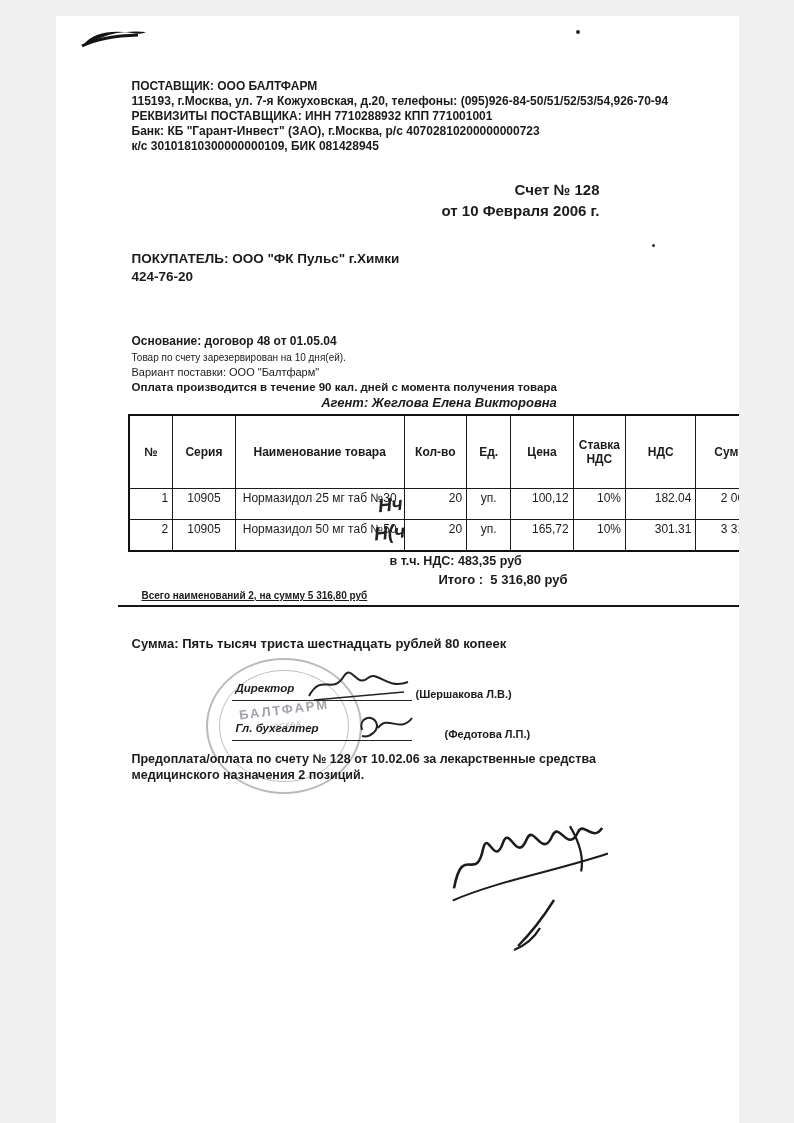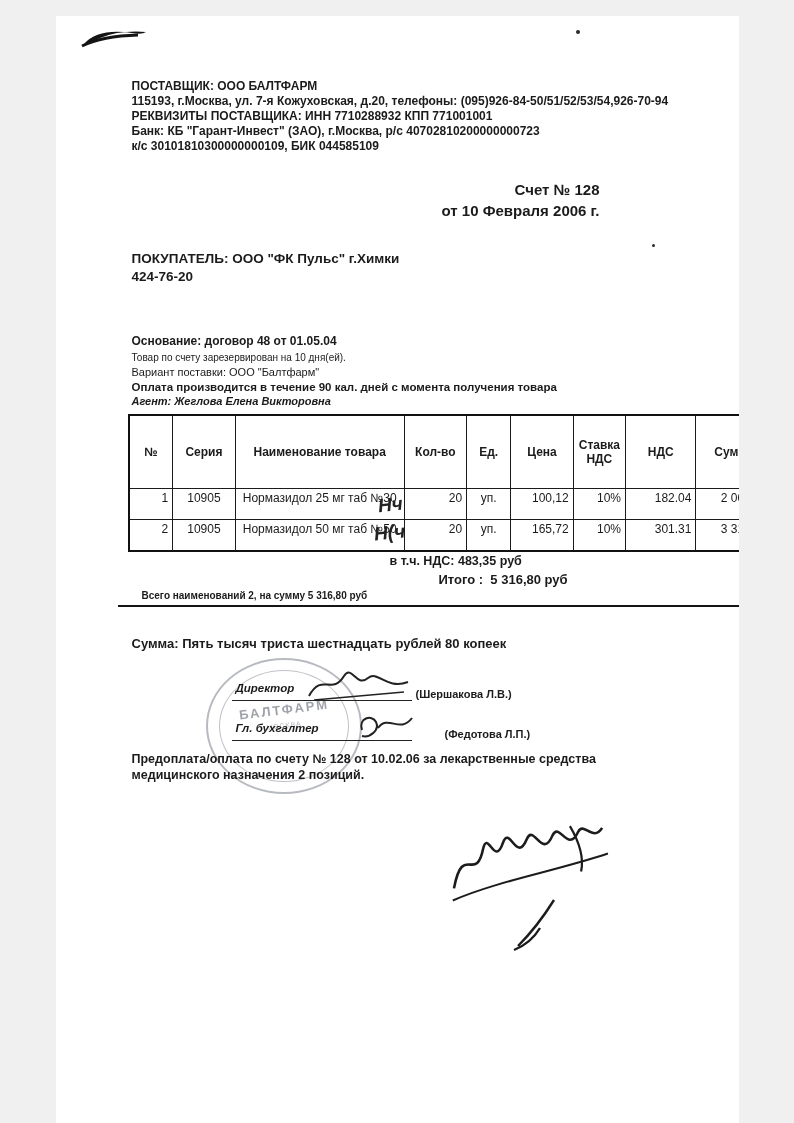--- a/index.html
+++ b/index.html
@@ -13,42 +13,42 @@
     overflow:hidden;
   }
   .abs{position:absolute;}
   .sup-line{font-size:12px;font-weight:bold;line-height:15px;white-space:nowrap;}
   .invoice-no{font-size:15px;font-weight:bold;text-align:right;line-height:21px;}
   .buyer-line{font-size:13.5px;font-weight:bold;line-height:18px;white-space:nowrap;}
   .terms-basis{font-size:12px;font-weight:bold;}
   .terms-small{font-size:10px;}
   .terms-normal{font-size:11px;}
   .terms-pay{font-size:11.5px;font-weight:bold;}
-  .terms-agent{font-size:11px;font-weight:bold;font-style:italic;}
+  .terms-agent{font-size:13px;font-weight:bold;font-style:italic;text-align:right;}
   table.items{
     border-collapse:collapse;
     table-layout:fixed;
     font-size:12px;
   }
   table.items th, table.items td{
     border:1px solid #1b1b1b;
     padding:2px 4px;
     overflow:hidden;
   }
   table.items th{
     font-weight:bold;text-align:center;vertical-align:middle;height:68px;
   }
   table.items td{height:26px;vertical-align:top;}
   table.items{border:2px solid #111;}
   .ta-r{text-align:right;}
   .ta-c{text-align:center;}
   .ta-l{text-align:center;}
   .vat-line{font-size:12.5px;font-weight:bold;}
   .total-line{font-size:13px;font-weight:bold;}
-  .summary-line{font-size:10px;font-weight:bold;padding-left:20px;}
+  .summary-line{font-size:10px;font-weight:bold;text-decoration:underline;padding-left:20px;}
   .rule{height:2px;background:#151515;}
   .amount-words{font-size:13px;font-weight:bold;}
   .sig-label{font-size:11.5px;font-weight:bold;font-style:italic;}
   .sig-name{font-size:11px;font-weight:bold;}
   .sig-underline{border-bottom:1.2px solid #222;}
   .footer-line{font-size:12.5px;font-weight:bold;line-height:16px;}
   .stamp{
     border:2px solid rgba(96,102,116,0.45);
     border-radius:50%;
   }
@@ -87,21 +87,21 @@
   </svg>
   <div class="abs speck" style="left:520px;top:14px;width:4px;height:4px;"></div>
   <div class="abs speck" style="left:755px;top:36px;width:4px;height:4px;"></div>
   <div class="abs speck" style="left:596px;top:228px;width:3px;height:3px;"></div>
 
   <div class="abs" style="left:76px;top:63px;">
     <div class="sup-line">ПОСТАВЩИК:  ООО БАЛТФАРМ</div>
     <div class="sup-line">115193, г.Москва, ул. 7-я Кожуховская, д.20, телефоны: (095)926-84-50/51/52/53/54,926-70-94</div>
     <div class="sup-line">РЕКВИЗИТЫ ПОСТАВЩИКА: ИНН 7710288932 КПП 771001001</div>
     <div class="sup-line">Банк:  КБ "Гарант-Инвест" (ЗАО), г.Москва, р/с 40702810200000000723</div>
-    <div class="sup-line">к/с 30101810300000000109, БИК 044585109</div>
+    <div class="sup-line">к/с 30101810300000000109, БИК 081428945</div>
   </div>
 
   <div class="abs invoice-no" style="right:139px;top:163px;">
     <div>Счет №   128</div>
     <div>от 10 Февраля 2006 г.</div>
   </div>
 
   <div class="abs" style="left:76px;top:234px;">
     <div class="buyer-line">ПОКУПАТЕЛЬ:  ООО "ФК Пульс" г.Химки</div>
     <div class="buyer-line">424-76-20</div>

